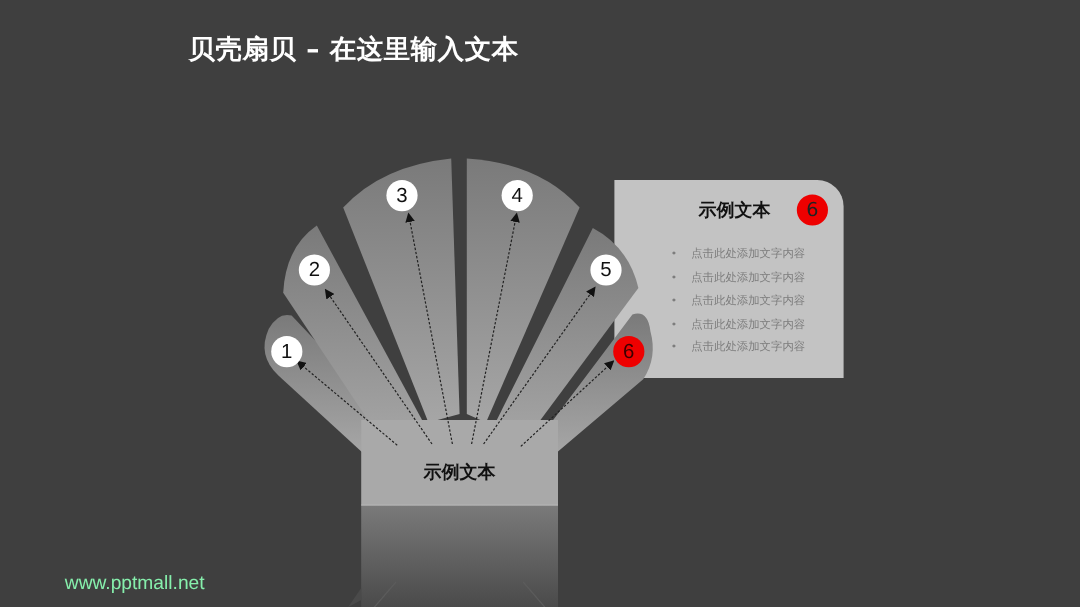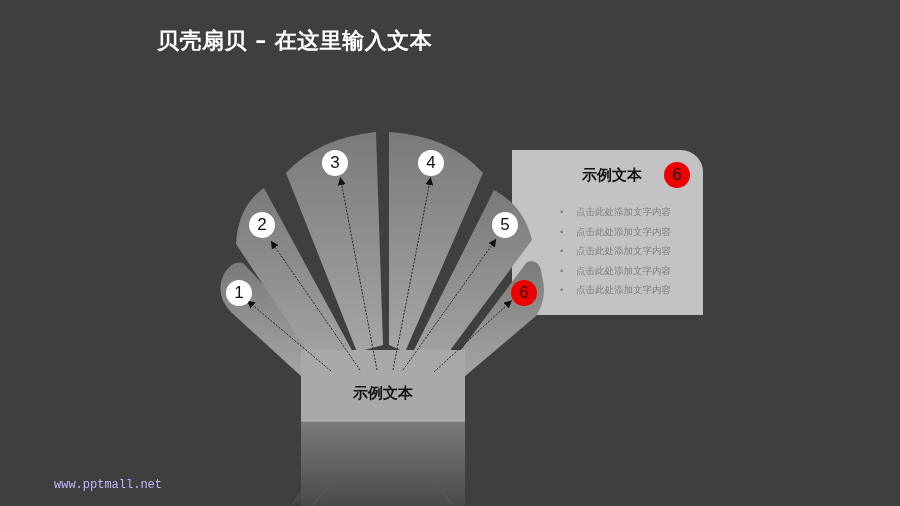--- a/index.html
+++ b/index.html
@@ -15,22 +15,22 @@
       color: #ffffff; font-size: 22px; font-weight: bold; letter-spacing: 0.5px;
       white-space: nowrap;
     }
     .logo {
       position: absolute; left: 752px; top: 22px;
       color: #6b6b6b; font-size: 27px; font-weight: bold; letter-spacing: -0.5px;
       font-family: "DejaVu Sans", sans-serif;
     }
     .footer-url {
       position: absolute; left: 54px; top: 478px;
-      color: #c4b5fd; font-size: 12px;
-      font-family: Liberation Mono, monospace;
+      color: #86efac; font-size: 16px;
+      font-family: Liberation Sans, sans-serif;
     }
     svg.diagram { position: absolute; left: 0; top: 0; }
     .card {
       position: absolute; left: 512px; top: 150px; width: 191px; height: 165px;
       background: #c3c3c3; border-top-right-radius: 22px;
     }
     .card-title {
       position: absolute; left: 70px; top: 16px;
       font-size: 15px; font-weight: bold; color: #111;
       white-space: nowrap;

